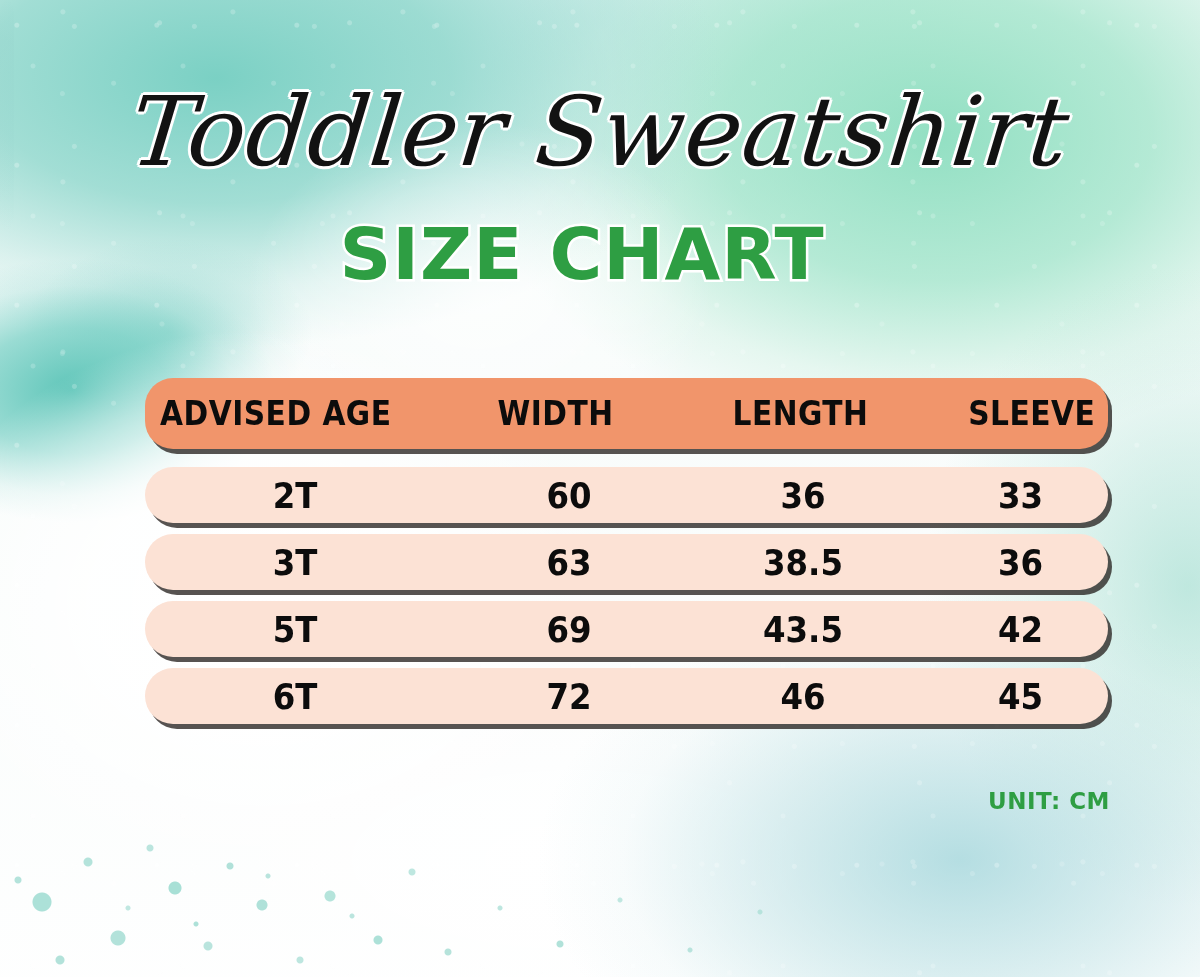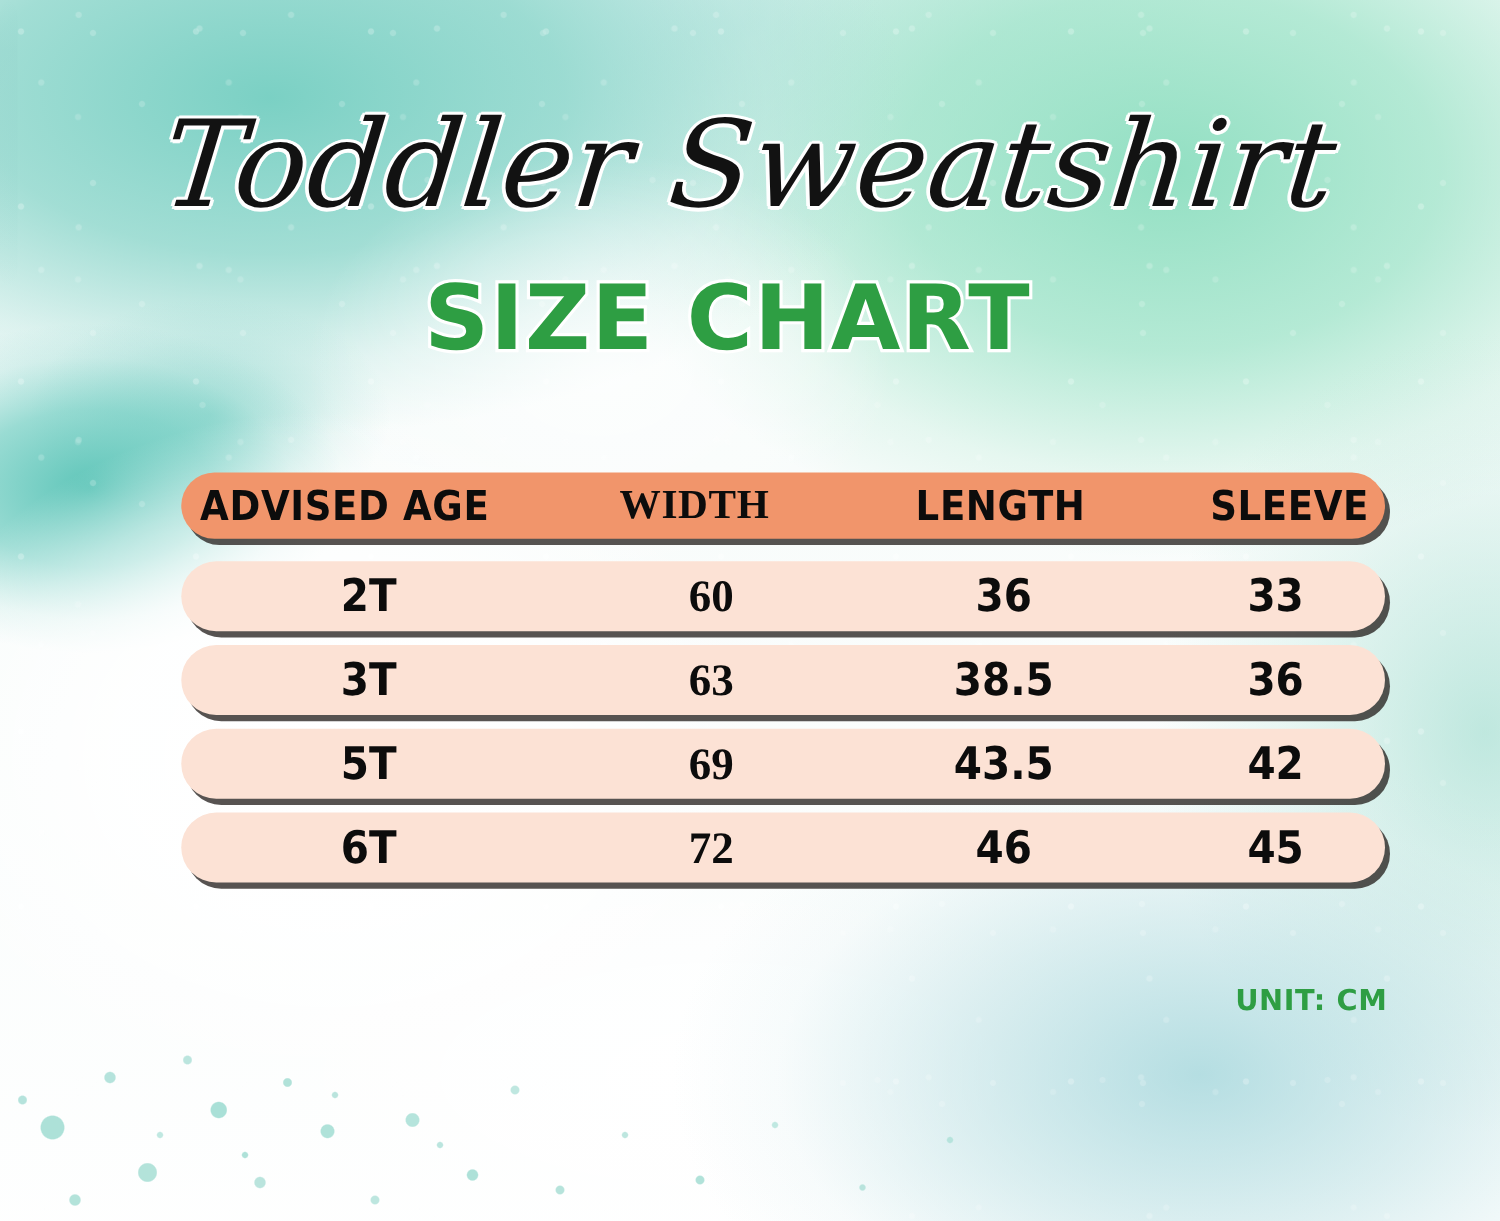--- a/index.html
+++ b/index.html
@@ -224,21 +224,21 @@
     display: flex;
     align-items: center;
     height: 56px;
     border-radius: 28px;
     box-shadow: 4px 5px 0 rgba(40, 34, 32, 0.78);
     margin-bottom: 11px;
   }
 
   .row.header {
     background: #F1956B;
-    height: 53px;
+    height: 71px;
     margin-bottom: 18px;
     gap: 39px;
   }
 
   .row.data {
     background: #FCE2D5;
   }
 
   .cell {
     font-family: "DejaVu Sans Condensed", "Liberation Sans Narrow",
@@ -254,21 +254,21 @@
     letter-spacing: 0.5px;
   }
 
   .row.data .cell {
     font-size: 36px;
     letter-spacing: 0px;
   }
 
   
   .col-age    { width: 300px; margin-left: 0px; }
-  .col-width  { width: 220px; margin-left: 14px; font-family: Liberation Serif, serif; }
+  .col-width  { width: 220px; margin-left: 14px; }
   .col-length { width: 220px; margin-left: 14px; }
   .col-sleeve { width: 175px; margin-left: 20px; }
 
   
   .unit {
     position: absolute;
     right: 90px;
     top: 788px;
     font-family: "DejaVu Sans", "Liberation Sans", sans-serif;
     font-weight: 700;

